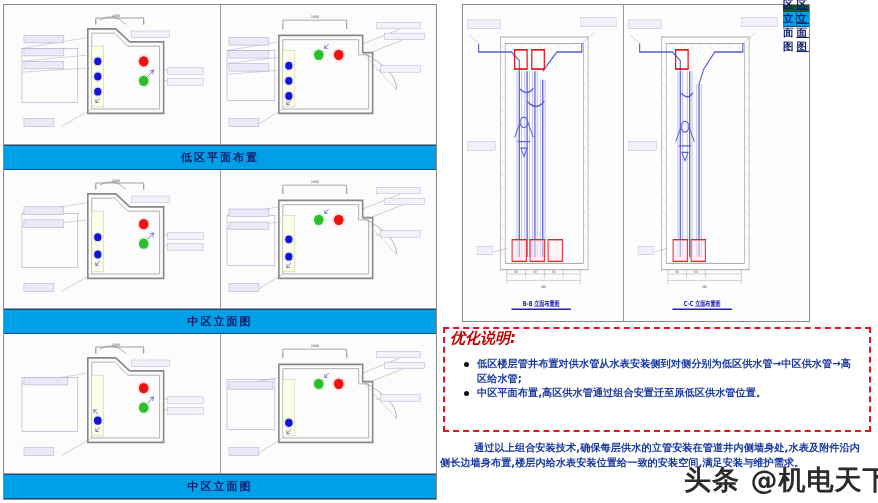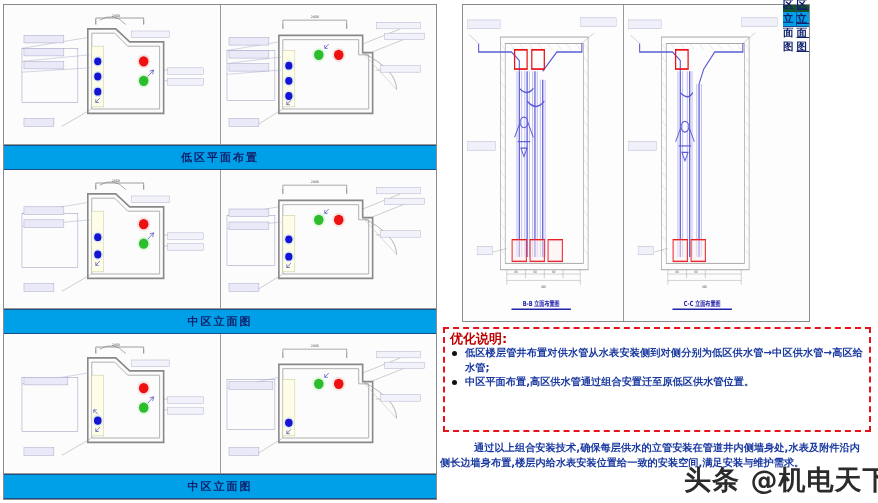--- a/index.html
+++ b/index.html
@@ -67,24 +67,25 @@
 
   
   .note-box{
     position:absolute;left:443px;top:327px;width:428px;height:105px;
     border:2.5px dashed #e8131a;
     box-sizing:border-box;
     padding:3px 6px 0 4px;
     background:rgba(255,255,255,0.0);
   }
   .note-title{
-    color:#c00000;font-size:13px;font-weight:bold;line-height:13px;
+    color:#c00000;font-size:15px;font-weight:bold;line-height:13px;
     margin:0 0 1px 1px;
-  }
-  .note-list{list-style:none;margin:0;padding:0;}
+    font-style:italic;
+  }
+  .note-list{list-style:none;margin:12px;padding:0;}
   .note-list li{
     position:relative;
     color:#1b3aa0;font-size:10.2px;font-weight:bold;
     line-height:14.5px;
     padding-left:16px;margin-bottom:0px;
     text-align:justify;
   }
   .note-list li .bullet{
     position:absolute;left:3px;top:4.5px;
     width:5px;height:5px;border-radius:50%;background:#111;

